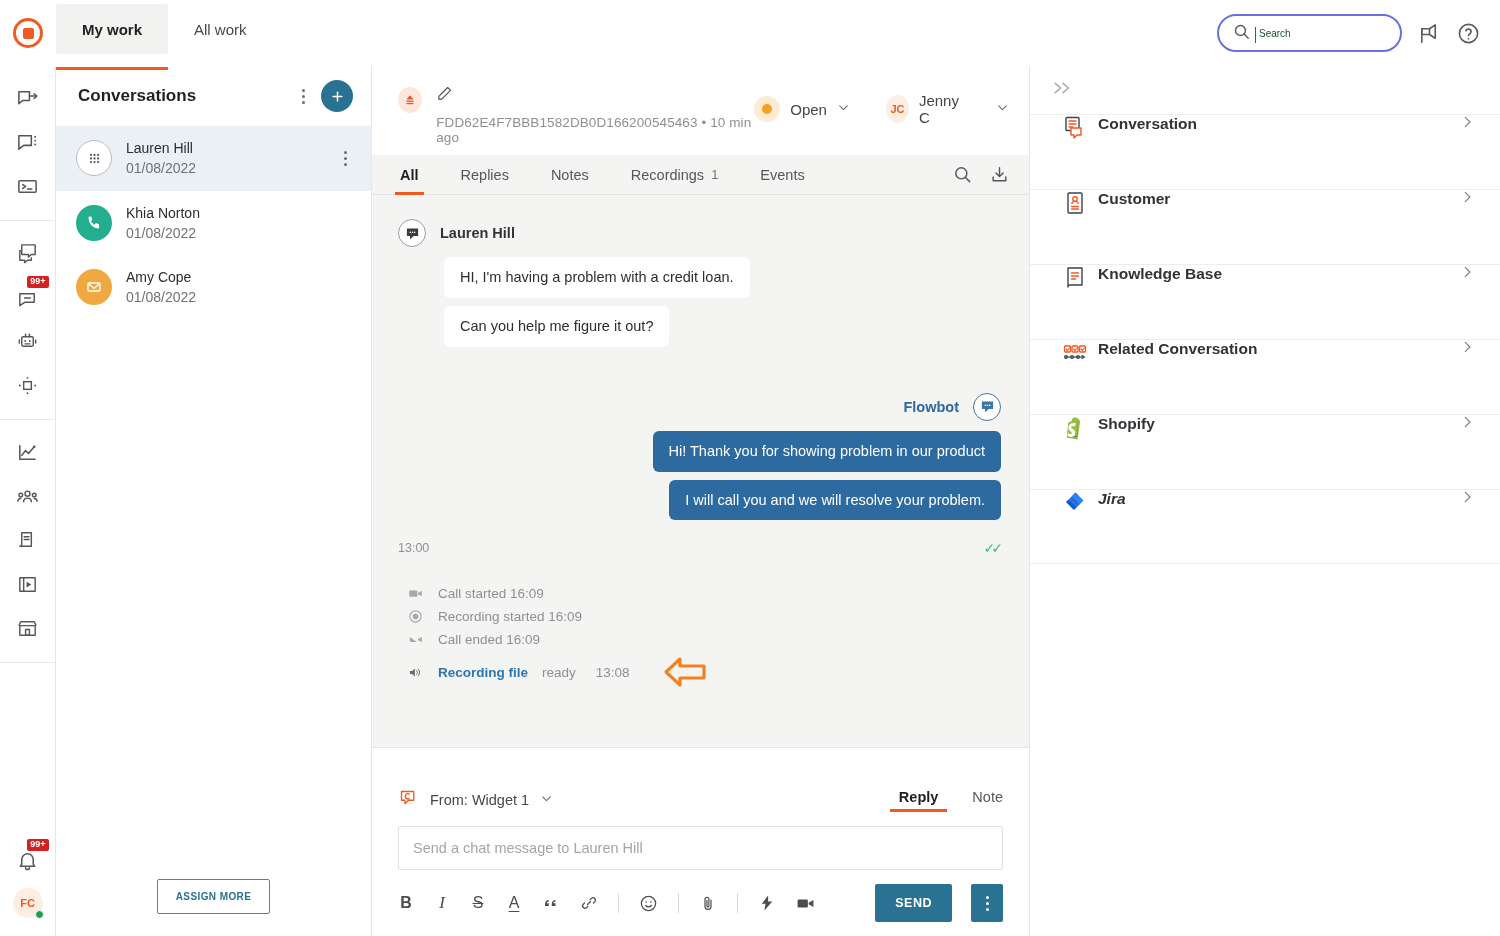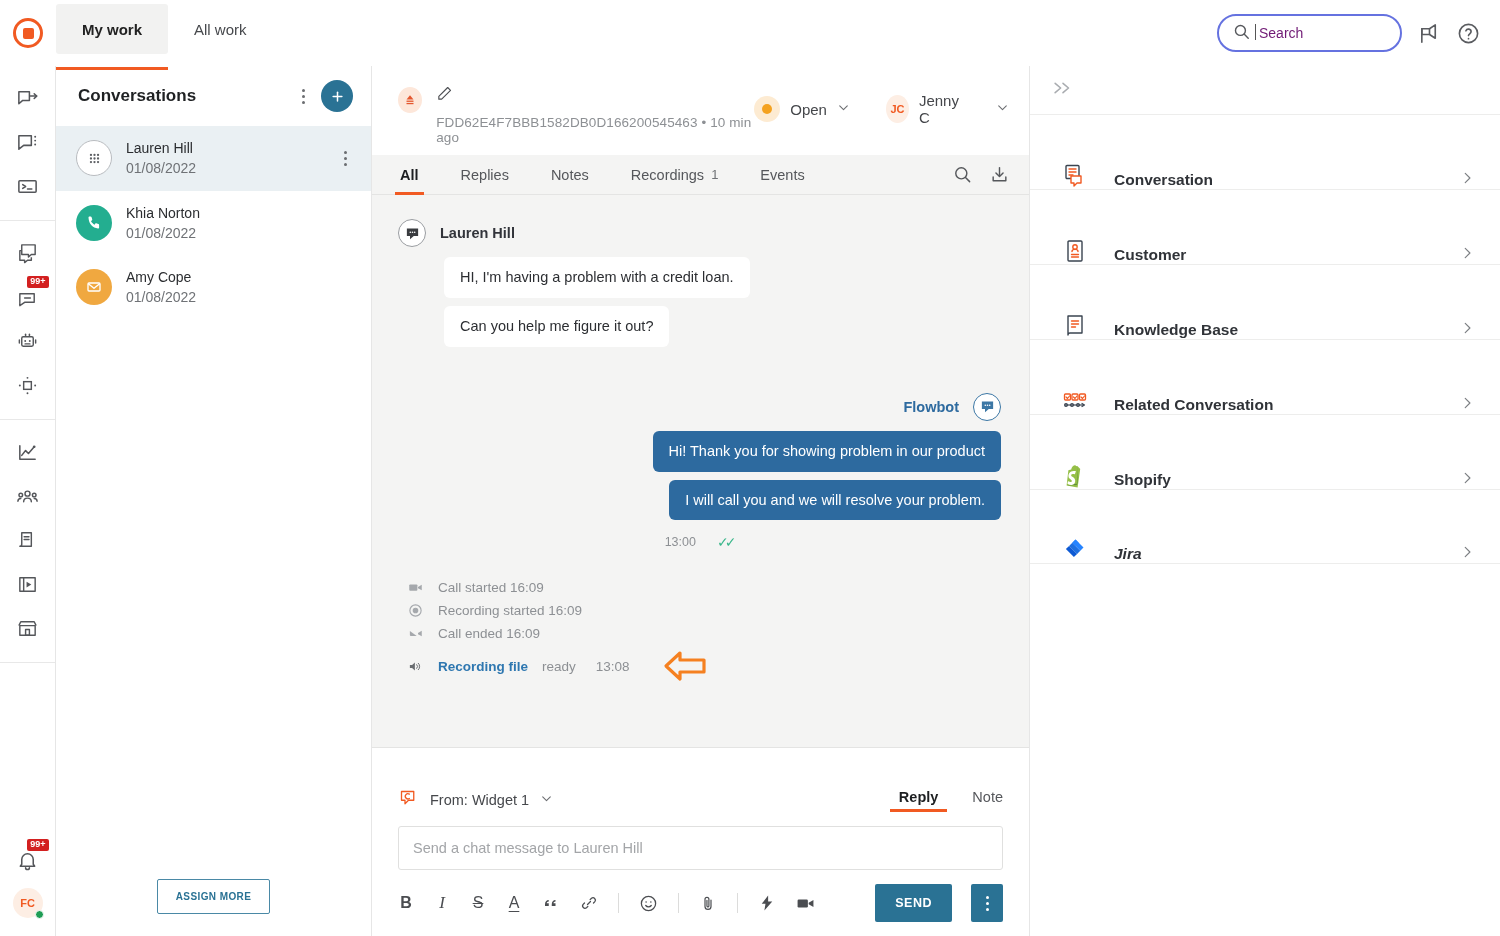--- a/index.html
+++ b/index.html
@@ -16,21 +16,21 @@
   .logo-wrap { width: 56px; display:flex; align-items:center; justify-content:center; }
   .logo { width: 30px; height: 30px; border-radius:50%; border:3px solid #f15a22; display:flex; align-items:center; justify-content:center;}
   .logo i { display:block; width:11px; height:11px; background:#f15a22; border-radius:2px;}
   .worktabs { display:flex; align-items:stretch; height:66px; }
   .wtab { display:flex; align-items:center; padding: 0 26px; font-size: 15px; color:#46484c; height:50px; margin-top:4px; cursor:pointer;
           border-radius:3px; font-weight:400;}
   .wtab.active { background:#f2f2f1; font-weight:700; color:#222; position:relative;}
   .wtab.active:after { content:""; position:absolute; left:0; right:0; bottom:-16px; height:3px; background:#f15a22;}
   .topbar-right { margin-left:auto; display:flex; align-items:center; gap:16px; padding-right: 20px;}
   .searchbox { width:185px; height:38px; border:2px solid #6572e0; border-radius:19px; display:flex; align-items:center; padding:0 14px; gap:9px;}
-  .searchbox .ph { font-size:14px; color:#701a75; position:relative;text-align:center;}
+  .searchbox .ph { font-size:10px; color:#14532d; position:relative;text-align:center;}
   .searchbox .ph:before { content:""; position:absolute; left:-4px; top:-1px; width:1px; height:16px; background:#555;}
   .ticon { color:#5a5c60; display:flex; align-items:center; cursor:pointer;}
 
   
   .body { flex:1; display:flex; min-height:0; }
 
   
   .rail { width:56px; flex:0 0 56px; background:#fff; border-right:1px solid #e6e6e6; display:flex; flex-direction:column; align-items:center;
           padding-top:0px; }
   .rail-grp { width:100%; display:flex; flex-direction:column; align-items:center; padding:10px 0 12px; border-bottom:1px solid #e8e8e8;}
@@ -95,21 +95,21 @@
   .msg-head { display:flex; align-items:center; gap:14px; margin-bottom:10px;}
   .msg-av { width:28px; height:28px; border-radius:50%; border:1px solid #9a9da1; background:#fff; display:flex; align-items:center; justify-content:center;}
   .msg-av.bot { border:1px solid #3c77a5;}
   .msg-name { font-size:14.5px; font-weight:700; color:#32343a;}
   .bubble { display:inline-block; padding:11px 16px; border-radius:6px; font-size:14.5px; line-height:1.3; margin-bottom:8px; max-width:560px;}
   .bubble.in { background:#fff; color:#2c2e32; margin-left:46px;}
   .bubble.out { background:#2d6a9f; color:#fff;}
   .grp-out { text-align:right; margin-top:38px;}
   .grp-out .msg-head { justify-content:flex-end;}
   .msg-name.bot { color:#2d6a9f;}
-  .meta-time { font-size:12.5px; color:#8d9094; display:flex; align-items:center; justify-content:center; gap:21px; margin-top:6px; margin-right:2px;}
+  .meta-time { font-size:12.5px; color:#8d9094; display:flex; align-items:center; justify-content:space-between; gap:21px; margin-top:12px; margin-right:2px;}
   .ticks { color:#3ab78b; font-size:14px; letter-spacing:-4px;}
 
   .events { margin-top:26px;}
   .ev { display:flex; align-items:center; gap:14px; font-size:13.5px; color:#8d9094; padding:4px 0 4px 8px;}
   .ev .evicon { width:18px; display:flex; align-items:center; justify-content:center; color:#a5a8ac;}
   .ev a { color:#2e77b0; text-decoration:none; font-weight:600;}
   .ev .ready { color:#8d9094;}
   .ev .evtime { margin-left:6px;}
   .arrow-anno { margin-left:18px; display:flex; align-items:center;}
 
@@ -134,21 +134,21 @@
   .send-btn { background:#2a7294; color:#fff; border:none; font-family:inherit; font-size:12.5px; font-weight:700; letter-spacing:.5px;
               padding:0 20px; height:38px; cursor:pointer; border-radius:2px;}
   .send-more { background:#2a7294; width:32px; height:38px; display:flex; flex-direction:column; align-items:center; justify-content:center;
                gap:3px; cursor:pointer; border-radius:2px;}
   .send-more i { width:3px; height:3px; border-radius:50%; background:#fff; display:block;}
 
   
   .rightpanel { width:470px; flex:0 0 470px; background:#fff; display:flex; flex-direction:column;}
   .rp-head { height:48px; display:flex; align-items:center; padding:0 0 0 22px; color:#a9acb0;}
   .expand-icon { font-size:19px; cursor:pointer; letter-spacing:-3px;}
-  .rp-item { height:75px; display:flex; align-items:flex-end; padding:0 26px 0 32px; gap:26px; border-top:1px solid #ededec; cursor:pointer;}
+  .rp-item { height:75px; display:flex; align-items:flex-start; padding:0 26px 0 32px; gap:10px; border-top:1px solid #ededec; cursor:pointer;}
   .rp-item:last-child { border-bottom:1px solid #ededec;font-style:italic;}
   .rp-ico { width:26px; display:flex; align-items:center; justify-content:center;}
   .rp-label { font-size:15.5px; font-weight:700; color:#303338;}
   .rp-item .spacer { flex:1;}
   .rp-chev { color:#7c7f83; font-size:16px;}
 </style>
 </head>
 <body>
 
 <div class="app">

